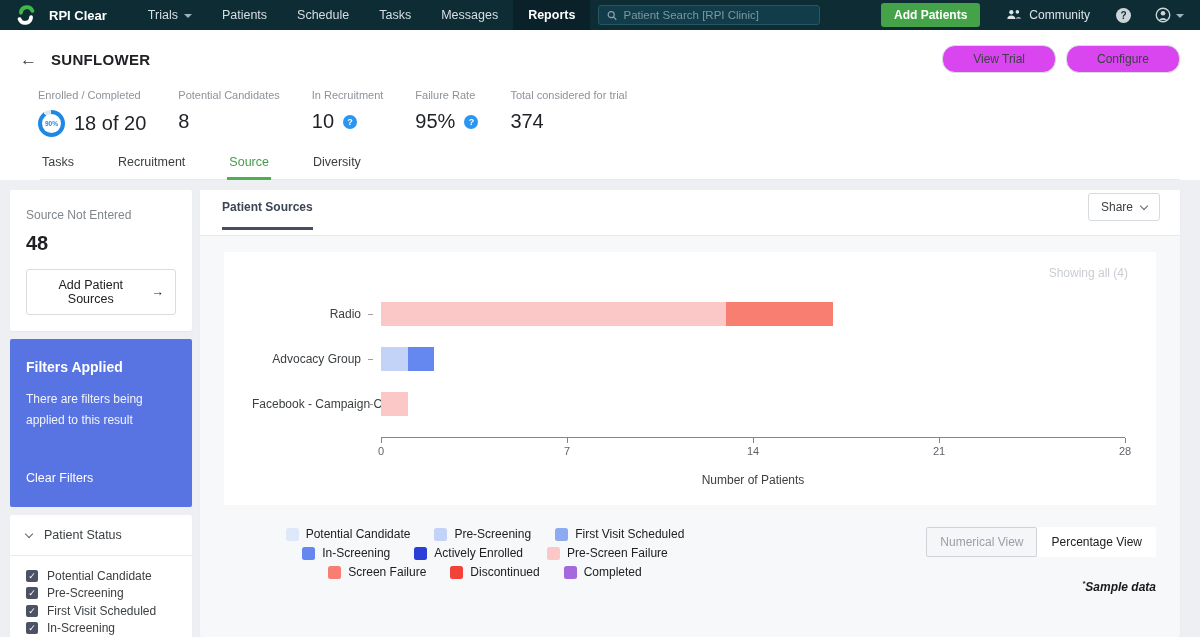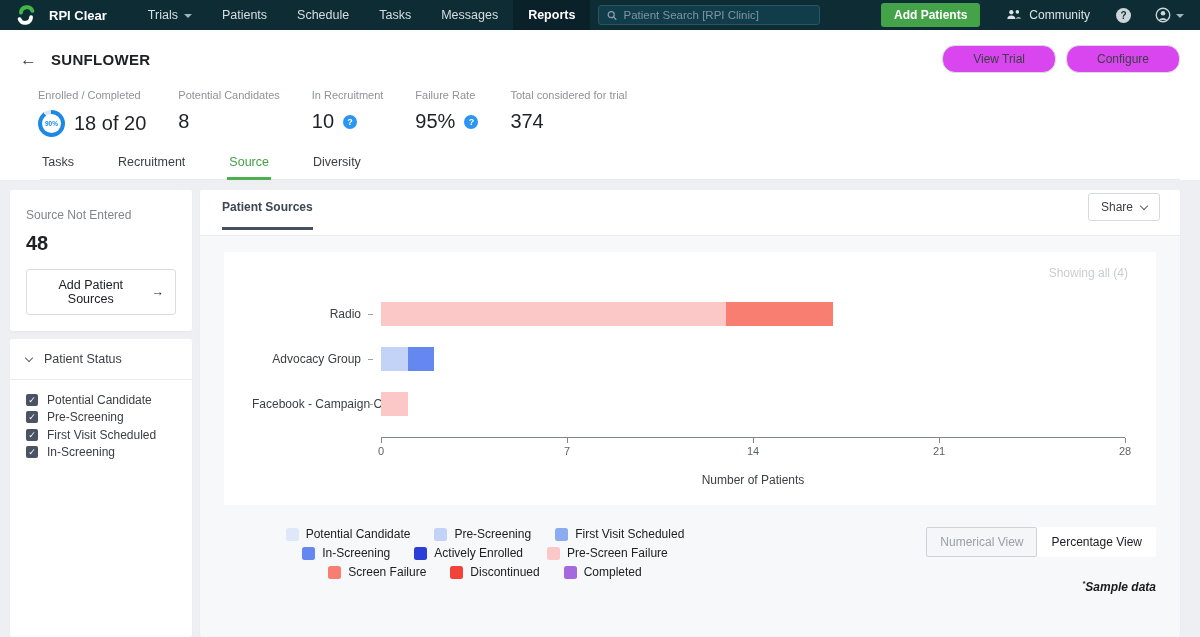--- a/index.html
+++ b/index.html
@@ -238,20 +238,25 @@
 
     <div class="sidebar">
       <div class="card card-src">
         <div class="src-label">Source Not Entered</div>
         <div class="src-value">48</div>
         <button class="btn-addsrc">
           <span>Add Patient Sources</span>
           <span>→</span>
         </button>
       </div>
+      <div class="card-filters">
+        <div class="filters-title">Filters Applied</div>
+        <div class="filters-body">There are filters being applied to this result</div>
+        <div class="filters-clear">Clear Filters</div>
+      </div>
       <div class="card card-status">
         <div class="status-head">
           <span class="chev"></span>
           <span>Patient Status</span>
         </div>
         <div class="status-list" id="status-list">
             <div class="chk-row">
               <span class="chk">✓</span>
               <span class="chk-label">Potential Candidate</span>
             </div>

